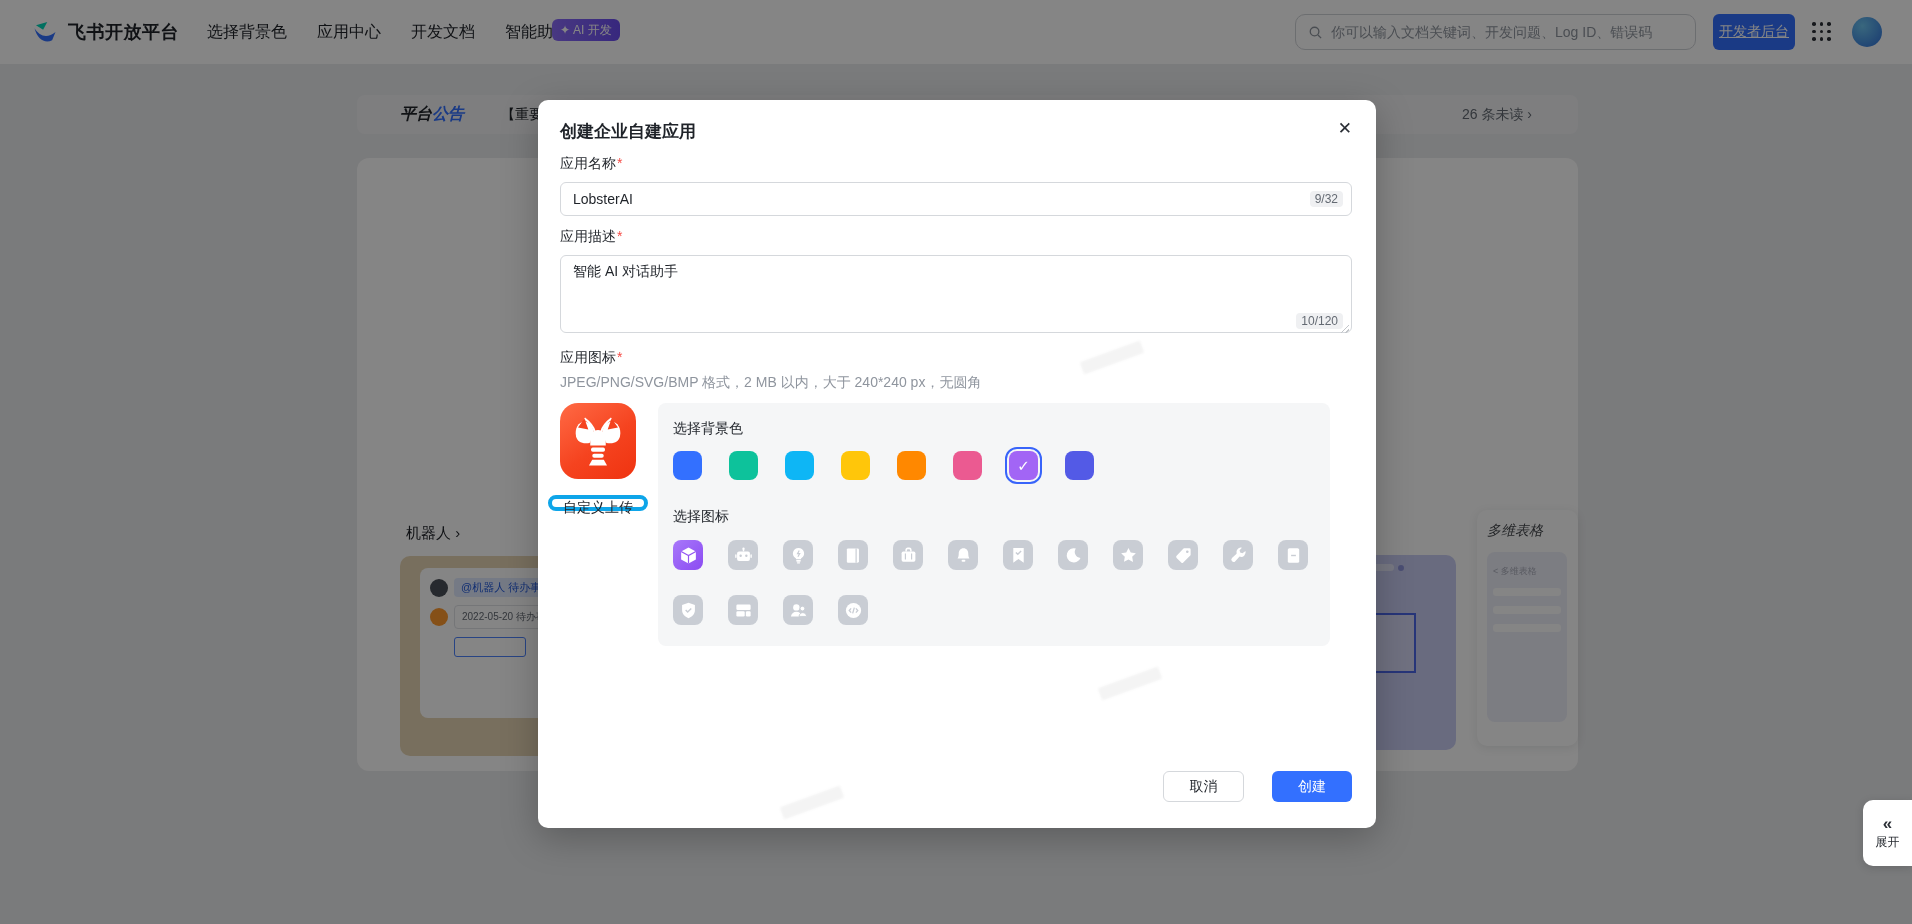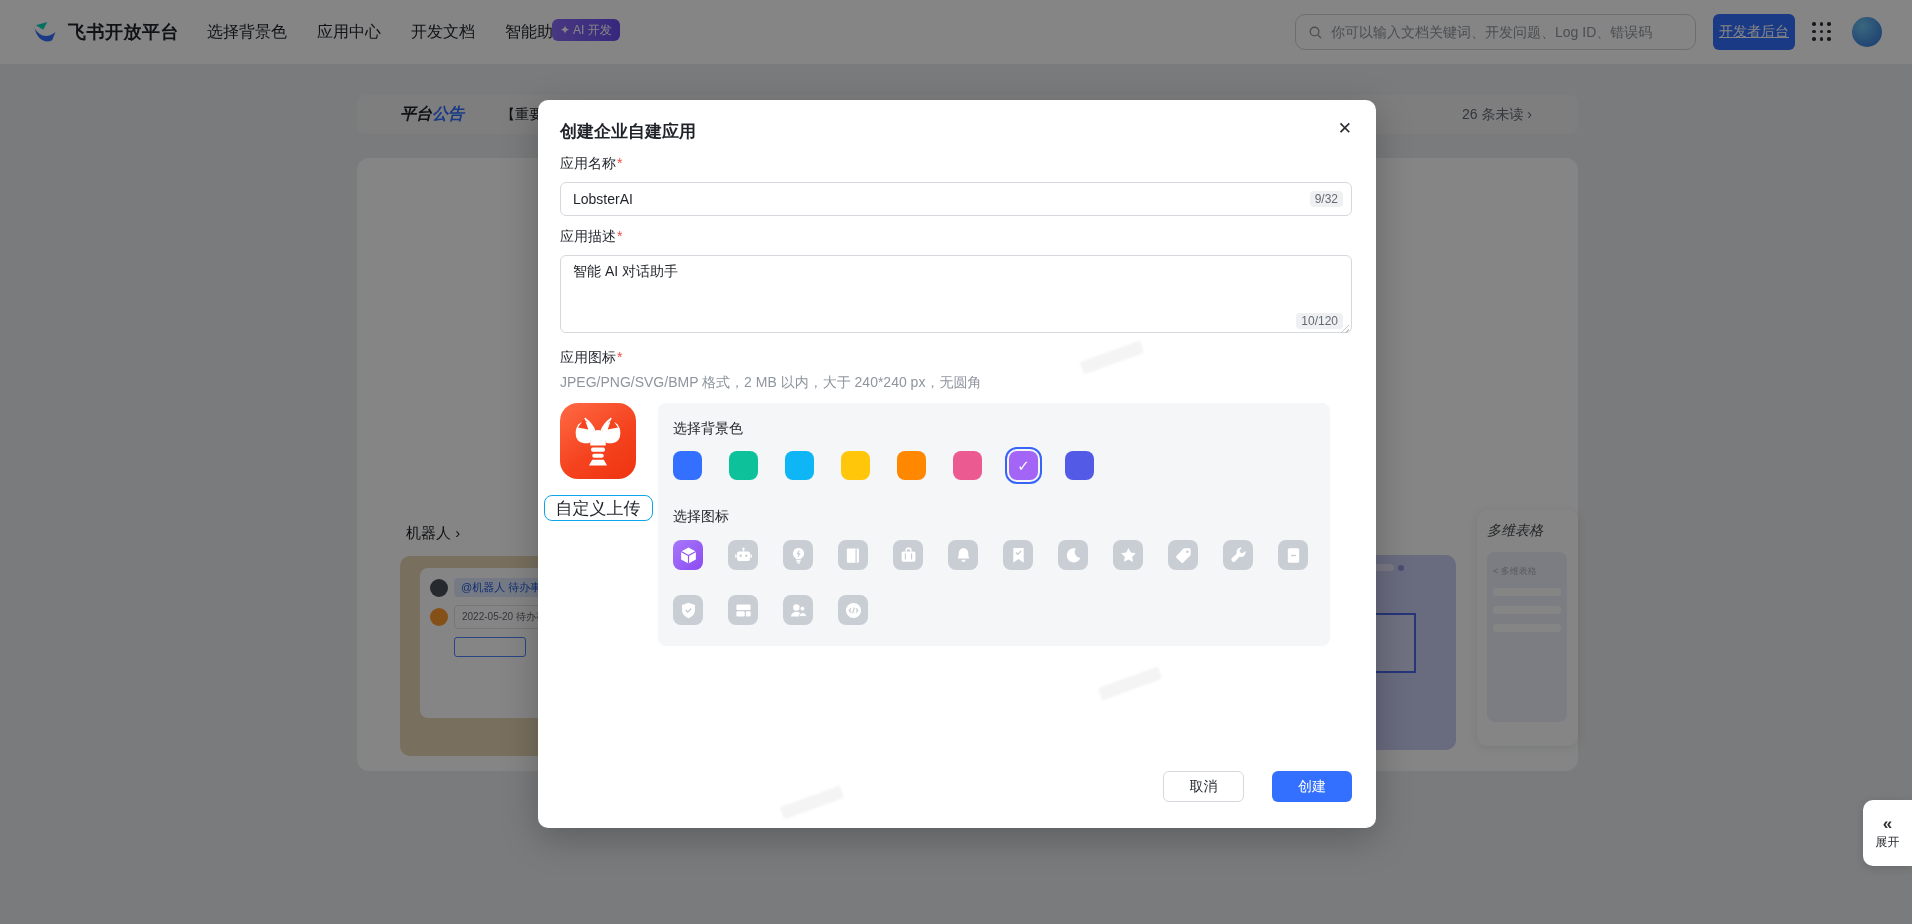--- a/index.html
+++ b/index.html
@@ -88,22 +88,22 @@
   .ta-handle{position:absolute;right:3px;bottom:4px;width:10px;height:10px;
     background:repeating-linear-gradient(-45deg,transparent 0 2px,#c3c6ca 2px 3px);
     clip-path:polygon(100% 0,100% 100%,0 100%);}
   .hint{margin-top:7px;font-size:14px;color:#8f959e;}
   .icon-area{margin-top:11px;display:flex;gap:22px;}
   .icon-left{width:76px;display:flex;flex-direction:column;align-items:center;}
   .app-tile{width:76px;height:76px;border-radius:18px;--red:#f5431f;
     background:linear-gradient(145deg,#ff6a45 0%,#f5431f 55%,#ef3310 100%);
     display:flex;align-items:center;justify-content:center;cursor:pointer;}
   .app-tile svg{width:62px;height:62px;}
-  .upload-btn{margin-top:16px;height:26px;padding:0 11px;border:1px solid #0ea5e9;border-radius:8px;background:#fff;
-    font-size:17px;color:#1f2329;cursor:pointer;white-space:nowrap;}
+  .upload-btn{margin-top:16px;height:16px;padding:0 11px;border:4px solid #0ea5e9;border-radius:8px;background:#fff;
+    font-size:14px;color:#1f2329;cursor:pointer;white-space:nowrap;}
   .icon-panel{width:672px;height:243px;background:#f5f6f7;border-radius:8px;padding:17px 15px 0 15px;}
   .panel-label{font-size:14px;color:#1f2329;}
   .swatch-row{margin-top:13px;display:flex;gap:27px;}
   .swatch{width:29px;height:29px;border-radius:8px;cursor:pointer;position:relative;}
   .swatch.sel{background-image:linear-gradient(135deg,#bf8dff,#8a46f2);outline:2px solid #3864fa;outline-offset:2px;}
   .swatch .ck{position:absolute;inset:0;display:flex;align-items:center;justify-content:center;color:#fff;font-size:15px;}
   .panel-label.second{margin-top:28px;}
   .icon-grid{margin-top:14px;display:flex;flex-wrap:wrap;gap:25px;width:642px;}
   .tile{width:30px;height:30px;border-radius:8px;background:#c9cdd4;--tile:#c9cdd4;
     display:flex;align-items:center;justify-content:center;cursor:pointer;}

